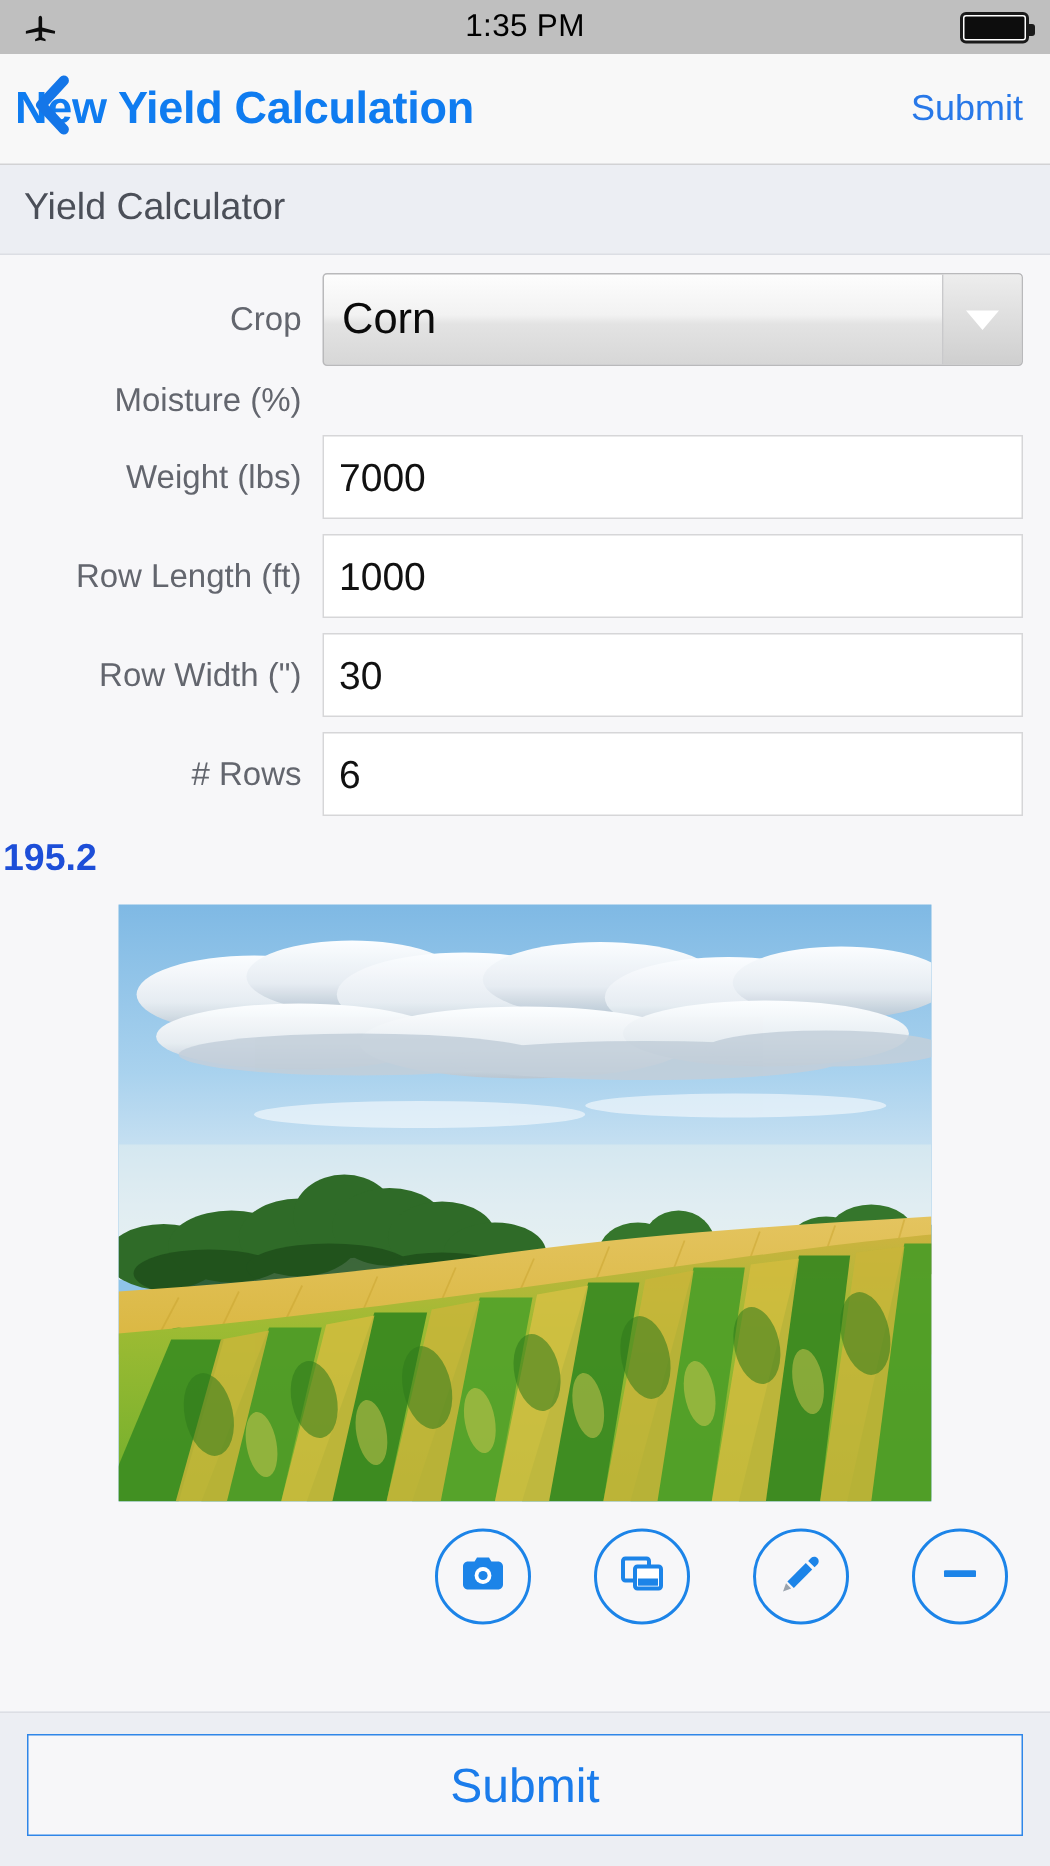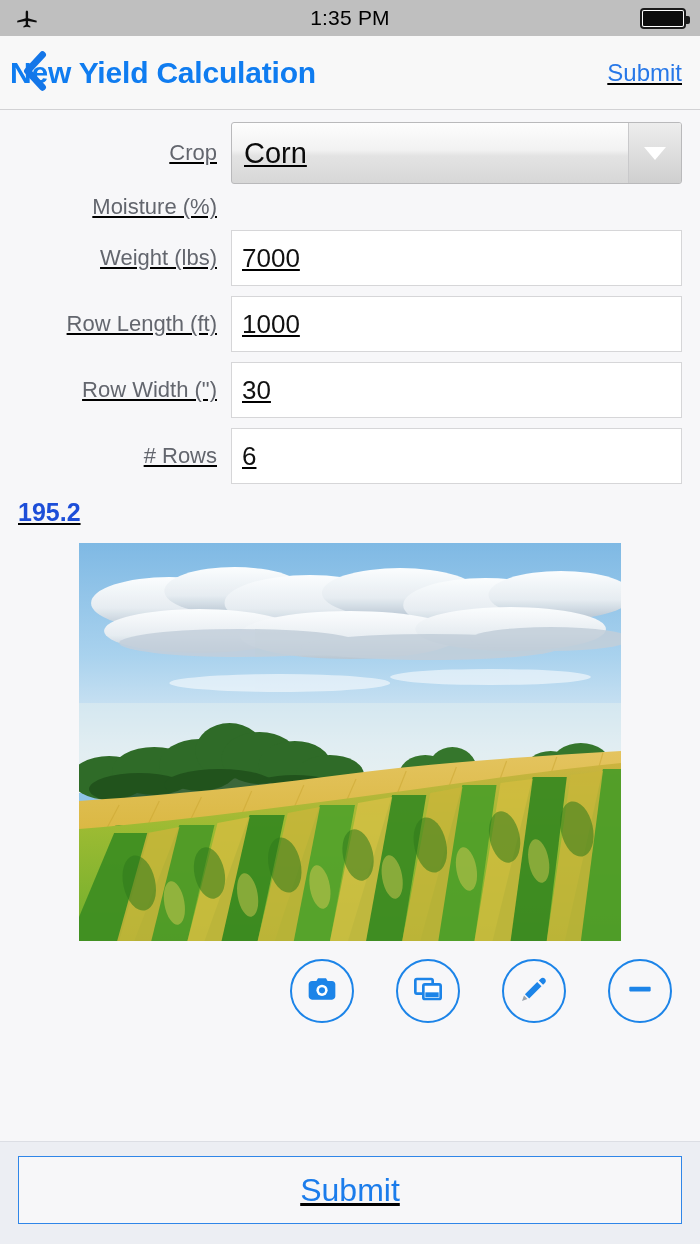--- a/index.html
+++ b/index.html
@@ -14,21 +14,20 @@
     overflow: hidden;
     position: relative;
   }
   #app {
     width: 700px;
     height: 1244px;
     display: flex;
     flex-direction: column;
     background: #f7f7f9;
     position: relative;
-    text-decoration: underline;
   }
 
   
   .statusbar {
     height: 36px;
     background: #bfbfbf;
     display: flex;
     align-items: center;
     justify-content: space-between;
     padding: 0 14px;
@@ -132,21 +131,21 @@
   
   .form {
     flex: 1 1 auto;
     background: #f7f7f9;
     padding-top: 12px;
     overflow: hidden;
   }
   .row {
     display: flex;
     align-items: center;
-    padding: 0 18px 0 16px;
+    padding: 0 18px 0 0;
     margin-bottom: 10px;
     box-sizing: border-box;
   }
   .row-label {
     width: 215px;
     text-align: right;
     padding-right: 14px;
     box-sizing: border-box;
     font-size: 22px;
     color: #63666e;
@@ -298,20 +297,23 @@
       <span>
         <svg width="34" height="40" viewBox="0 0 24 32" aria-hidden="true">
           <path d="M18 3 L6 16 L18 29" fill="none" stroke="#1476e8" stroke-width="5.5" stroke-linecap="round" stroke-linejoin="round"></path>
         </svg>
       </span>
     </div>
     <div class="nav-title">New Yield Calculation</div>
     <div class="nav-action">Submit</div>
   </div>
 
+  <div class="section-header">
+    <div class="section-header-text">Yield Calculator</div>
+  </div>
 
   <div class="form">
 
     <div class="row">
       <div class="row-label">Crop</div>
       <div class="select-field">
         <div class="select-value">Corn</div>
         <div class="select-arrow-box">
           <span class="select-arrow"></span>
         </div>

